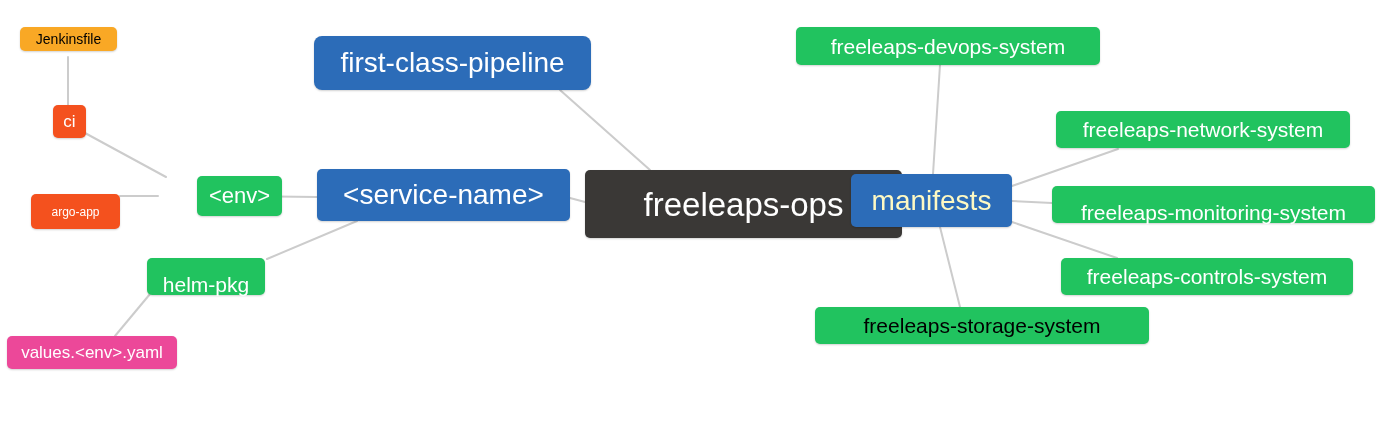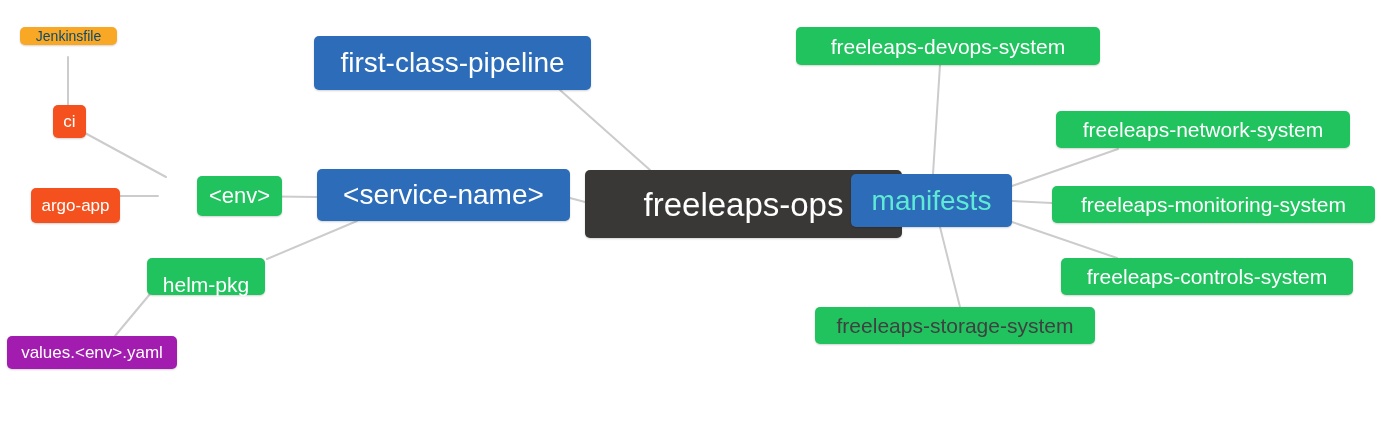--- a/index.html
+++ b/index.html
@@ -59,59 +59,59 @@
       <line x1="570" y1="198" x2="585" y2="202" stroke="#cccccc" stroke-width="2" stroke-linecap="round"></line>
       <line x1="560" y1="90" x2="650" y2="170" stroke="#cccccc" stroke-width="2" stroke-linecap="round"></line>
       <line x1="848" y1="203" x2="851" y2="203" stroke="#cccccc" stroke-width="2" stroke-linecap="round"></line>
       <line x1="933" y1="174" x2="940" y2="65" stroke="#cccccc" stroke-width="2" stroke-linecap="round"></line>
       <line x1="1012" y1="186" x2="1118" y2="149" stroke="#cccccc" stroke-width="2" stroke-linecap="round"></line>
       <line x1="1012" y1="201" x2="1052" y2="203" stroke="#cccccc" stroke-width="2" stroke-linecap="round"></line>
       <line x1="1012" y1="222" x2="1117" y2="258" stroke="#cccccc" stroke-width="2" stroke-linecap="round"></line>
       <line x1="940" y1="227" x2="960" y2="307" stroke="#cccccc" stroke-width="2" stroke-linecap="round"></line>
     </svg>
   <div class="node-layer">
-      <div class="node" style="left: 20px; top: 27px; width: 97px; height: 18px; font-size: 14px; background: rgb(249, 168, 37); color: #0c4a6e;">
+      <div class="node" style="left: 20px; top: 27px; width: 97px; height: 24px; font-size: 14px; background: rgb(249, 168, 37); color: #000000;">
         <span>Jenkinsfile</span>
       </div>
       <div class="node" style="left: 53px; top: 105px; width: 33px; height: 33px; font-size: 17px; background: rgb(244, 81, 30); color: rgb(255, 255, 255);">
         <span>ci</span>
       </div>
-      <div class="node" style="left: 31px; top: 188px; width: 89px; height: 35px; font-size: 17px; background: rgb(244, 81, 30); color: rgb(255, 255, 255);">
+      <div class="node" style="left: 31px; top: 194px; width: 89px; height: 35px; font-size: 12px; background: rgb(244, 81, 30); color: rgb(255, 255, 255);">
         <span>argo-app</span>
       </div>
       <div class="node" style="left: 158px; top: 176px; width: 85px; height: 40px; font-size: 22px; background: rgb(33, 195, 95); color: rgb(255, 255, 255); margin-left: 39px;">
         <span>&lt;env&gt;</span>
       </div>
       <div class="node" style="left: 147px; top: 258px; width: 118px; height: 37px; font-size: 21px; background: rgb(33, 195, 95); color: rgb(255, 255, 255); align-items: flex-end;">
         <span>helm-pkg</span>
       </div>
-      <div class="node" style="left: 7px; top: 336px; width: 170px; height: 33px; font-size: 17px; background: #a21caf; color: rgb(255, 255, 255);">
+      <div class="node" style="left: 7px; top: 336px; width: 170px; height: 33px; font-size: 17px; background: #ec4899; color: rgb(255, 255, 255);">
         <span>values.&lt;env&gt;.yaml</span>
       </div>
-      <div class="node" style="left: 314px; top: 36px; width: 277px; height: 54px; font-size: 28px; background: rgb(44, 108, 184); color: rgb(255, 255, 255);">
+      <div class="node" style="left: 314px; top: 36px; width: 277px; height: 54px; font-size: 28px; background: rgb(44, 108, 184); color: rgb(255, 255, 255); border-radius: 8px;">
         <span>first-class-pipeline</span>
       </div>
       <div class="node" style="left: 317px; top: 169px; width: 253px; height: 52px; font-size: 28px; background: rgb(44, 108, 184); color: rgb(255, 255, 255);">
         <span>&lt;service-name&gt;</span>
       </div>
       <div class="node" style="left: 585px; top: 170px; width: 317px; height: 68px; font-size: 33px; background: rgb(58, 56, 54); color: rgb(255, 255, 255);">
         <span>freeleaps-ops</span>
       </div>
-      <div class="node" style="left: 851px; top: 174px; width: 161px; height: 53px; font-size: 28px; background: rgb(44, 108, 184); color: #5eead4;">
+      <div class="node" style="left: 851px; top: 174px; width: 161px; height: 53px; font-size: 28px; background: rgb(44, 108, 184); color: #fef9c3;">
         <span>manifests</span>
       </div>
       <div class="node" style="left: 796px; top: 27px; width: 304px; height: 38px; font-size: 21px; background: rgb(33, 195, 95); color: rgb(255, 255, 255);">
         <span>freeleaps-devops-system</span>
       </div>
       <div class="node" style="left: 1056px; top: 111px; width: 294px; height: 37px; font-size: 21px; background: rgb(33, 195, 95); color: rgb(255, 255, 255);">
         <span>freeleaps-network-system</span>
       </div>
-      <div class="node" style="left: 1052px; top: 186px; width: 323px; height: 37px; font-size: 21px; background: rgb(33, 195, 95); color: rgb(255, 255, 255);">
+      <div class="node" style="left: 1052px; top: 186px; width: 323px; height: 37px; font-size: 21px; background: rgb(33, 195, 95); color: rgb(255, 255, 255); align-items: flex-end;">
         <span>freeleaps-monitoring-system</span>
       </div>
       <div class="node" style="left: 1061px; top: 258px; width: 292px; height: 37px; font-size: 21px; background: rgb(33, 195, 95); color: rgb(255, 255, 255);">
         <span>freeleaps-controls-system</span>
       </div>
-      <div class="node" style="left: 815px; top: 307px; width: 280px; height: 37px; font-size: 21px; background: rgb(33, 195, 95); color: #404040;">
+      <div class="node" style="left: 815px; top: 307px; width: 334px; height: 37px; font-size: 21px; background: rgb(33, 195, 95); color: #000000;">
         <span>freeleaps-storage-system</span>
       </div>
     </div>
 </div>
 
 </body></html>

